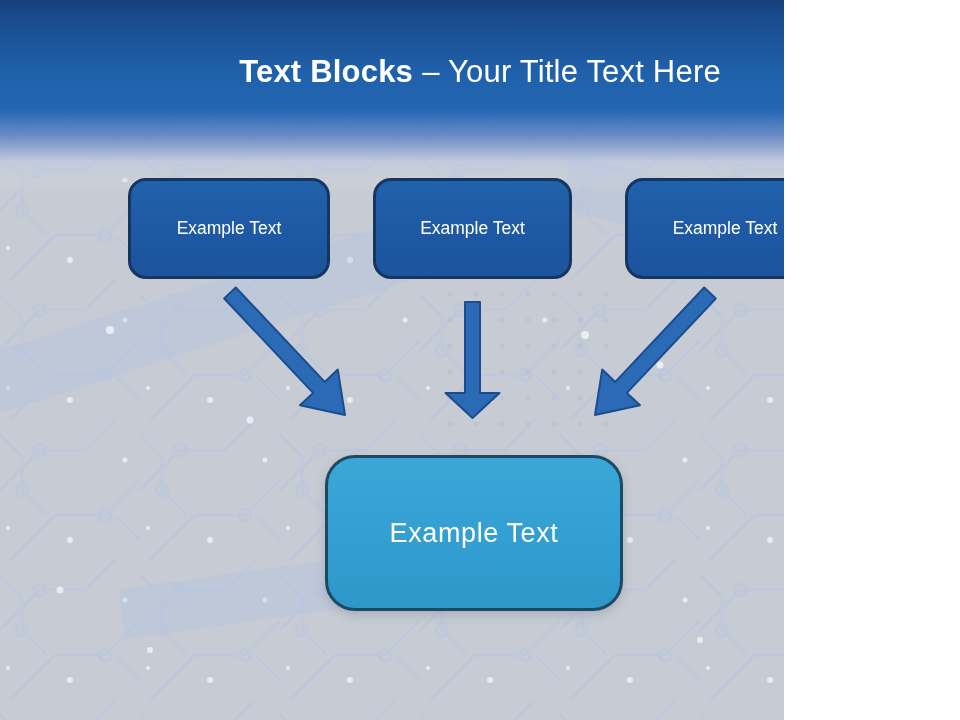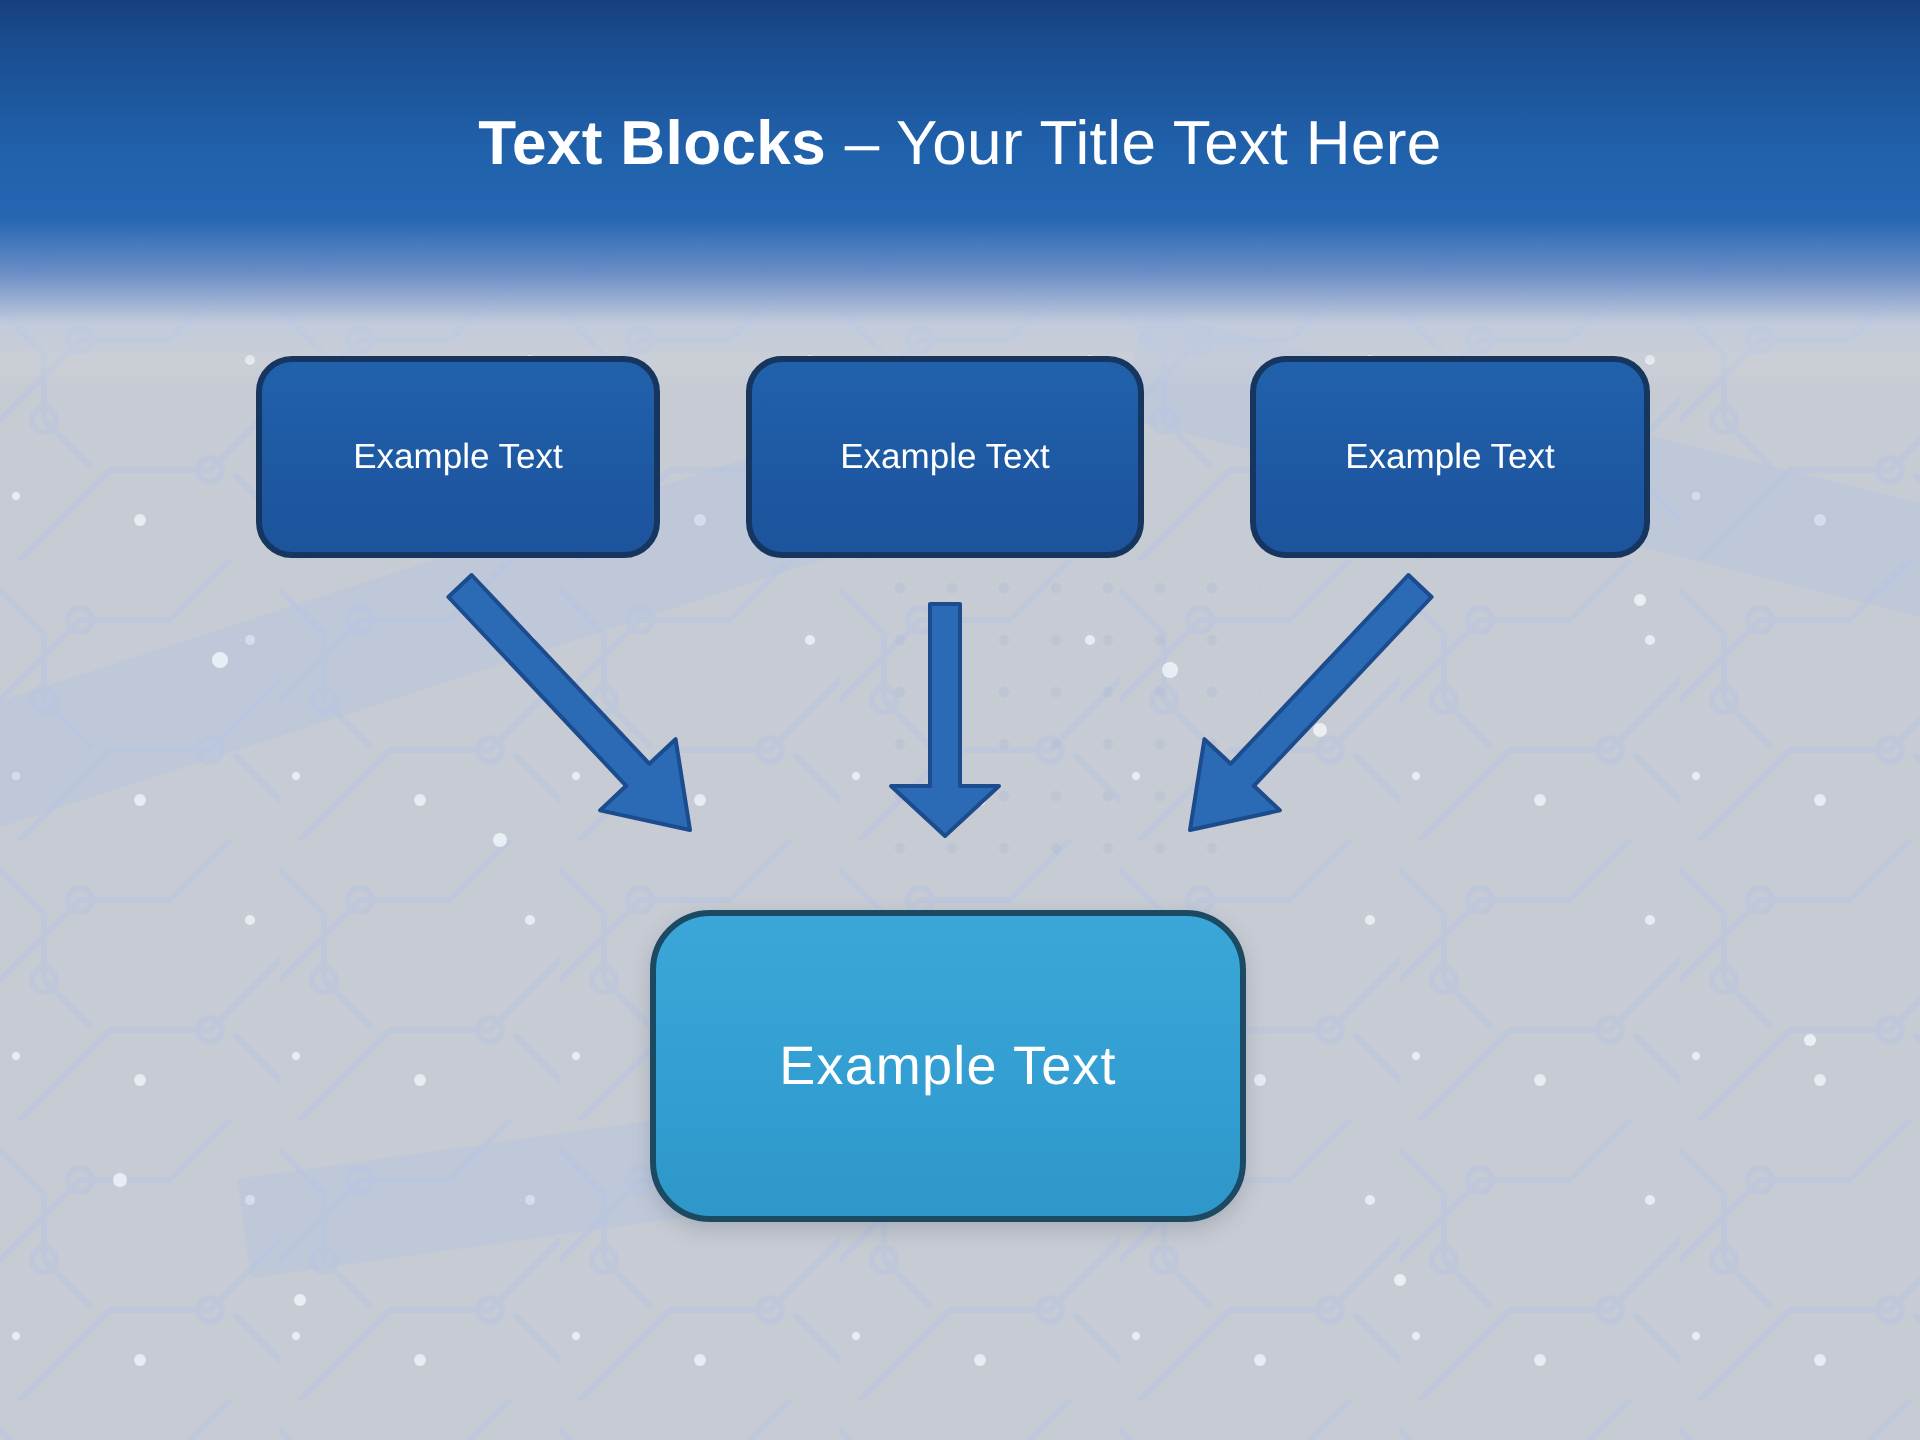--- a/index.html
+++ b/index.html
@@ -3,21 +3,21 @@
 <meta charset="utf-8">
 <style>
   html, body {
     margin: 0; padding: 0;
     width: 960px; height: 720px;
     overflow: hidden;
     font-family: "Liberation Sans", sans-serif;
   }
   .slide {
     position: relative;
-    width: 960px; height: 720px;
+    width: 784px; height: 720px;
     background: #0f766e;
     overflow: hidden;
   }
   
   .bg-svg {
     position: absolute; left: 0; top: 0;
     width: 960px; height: 720px;
     z-index: 0;
   }
   

